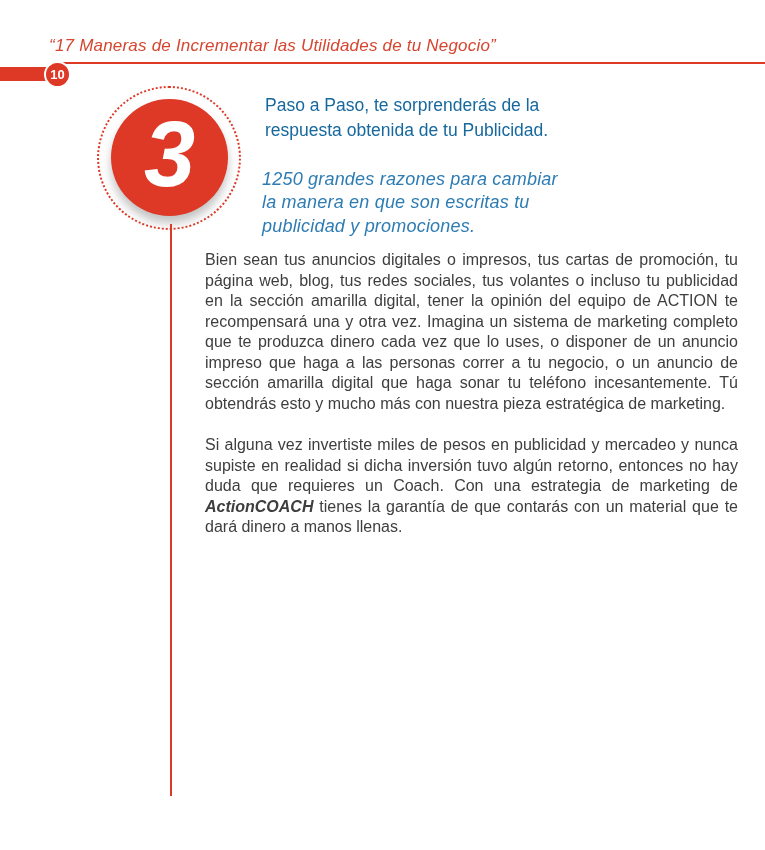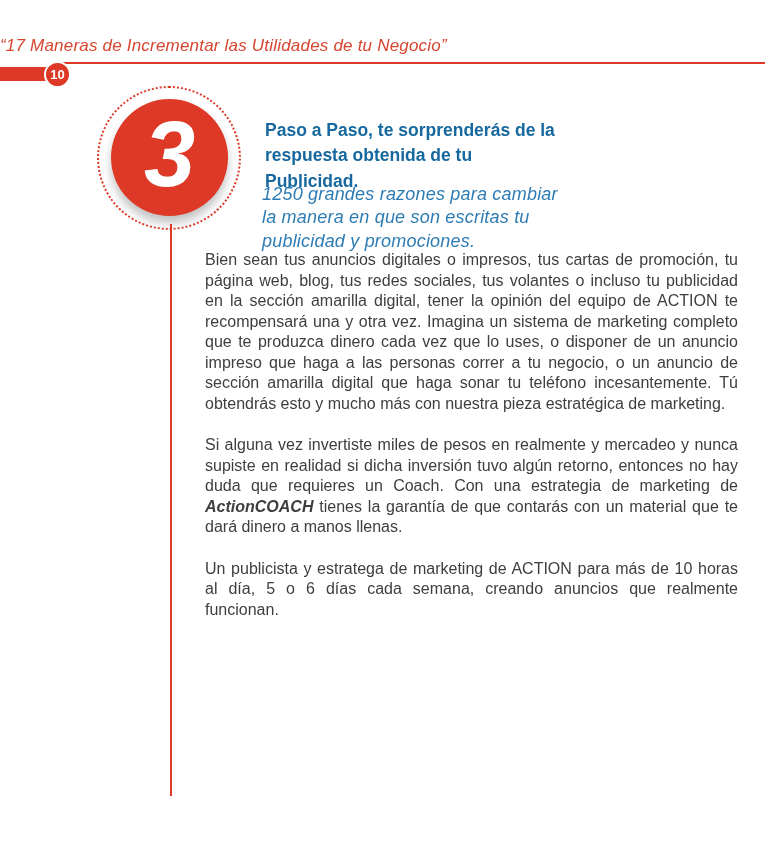--- a/index.html
+++ b/index.html
@@ -11,20 +11,21 @@
     background: #ffffff;
     font-family: "Liberation Sans", sans-serif;
     overflow: hidden;
     margin: 0 auto;
   }
   
   .header-title {
     position: absolute;
     top: 36px; left: 0;
     width: 545px;
+    text-align: center;
     font-style: italic;
     font-size: 17px;
     color: var(--title-red, #d6452f);
     letter-spacing: 0.2px;
   }
   .header-rule {
     position: absolute;
     top: 62px; left: 52px; right: 0;
     height: 2px;
     background: var(--accent-red, #de3826);
@@ -74,30 +75,30 @@
   }
   .vertical-rule {
     position: absolute;
     left: 170px; top: 224px;
     width: 2px; height: 572px;
     background: var(--accent-red, #de3826);
   }
   
   .section-heading {
     position: absolute;
-    left: 265px; top: 118px;
+    left: 265px; top: 93px;
     width: 305px;
     font-size: 17.5px;
-    font-weight: bold;
+    font-weight: normal;
     color: var(--heading-blue, #16689e);
     line-height: 1.45;
   }
   .section-subheading {
     position: absolute;
-    left: 262px; top: 183px;
+    left: 262px; top: 168px;
     width: 312px;
     font-size: 18px;
     font-style: italic;
     color: var(--script-blue, #2e7cb4);
     line-height: 1.3;
     letter-spacing: 0.2px;
   }
   
   .body-copy {
     position: absolute;
@@ -127,17 +128,16 @@
   <div class="chapter-circle">
     <span class="chapter-number">3</span>
   </div>
   <div class="vertical-rule"></div>
 
   <div class="section-heading">Paso a Paso, te sorprenderás de la respuesta obtenida de tu Publicidad.</div>
   <div class="section-subheading">1250 grandes razones para cambiar la manera en que son escritas tu publicidad y promociones.</div>
 
   <div class="body-copy">
     <p>Bien sean tus anuncios digitales o impresos,  tus cartas de promoción, tu página web, blog, tus redes sociales, tus volantes o incluso tu publicidad en la sección amarilla digital, tener la opinión del equipo de ACTION te recompensará una y otra vez. Imagina un sistema de marketing completo que te produzca dinero cada vez que lo uses, o disponer de un anuncio impreso que haga a las personas correr a tu negocio, o un anuncio de sección amarilla digital que haga sonar tu teléfono incesantemente. Tú obtendrás esto y mucho más con nuestra pieza estratégica de marketing.</p>
-    <p><span>Si alguna vez invertiste miles de pesos en realmente y mercadeo y nunca supiste en realidad si dicha inversión tuvo algún retorno, entonces no hay duda que requieres un Coach. Con una estrategia de marketing de </span><span class="brand-bold">ActionCOACH</span><span> tienes la garantía de que contarás con un material que te dará dinero a manos llenas.</span></p>
-    <p>Un publicista y estratega de marketing de ACTION para más de 10 horas al día, 5 o 6 días cada semana, creando anuncios que realmente funcionan.</p>
+    <p><span>Si alguna vez invertiste miles de pesos en publicidad y mercadeo y nunca supiste en realidad si dicha inversión tuvo algún retorno, entonces no hay duda que requieres un Coach. Con una estrategia de marketing de </span><span class="brand-bold">ActionCOACH</span><span> tienes la garantía de que contarás con un material que te dará dinero a manos llenas.</span></p>
   </div>
 
 </div>
 
 </body></html>

